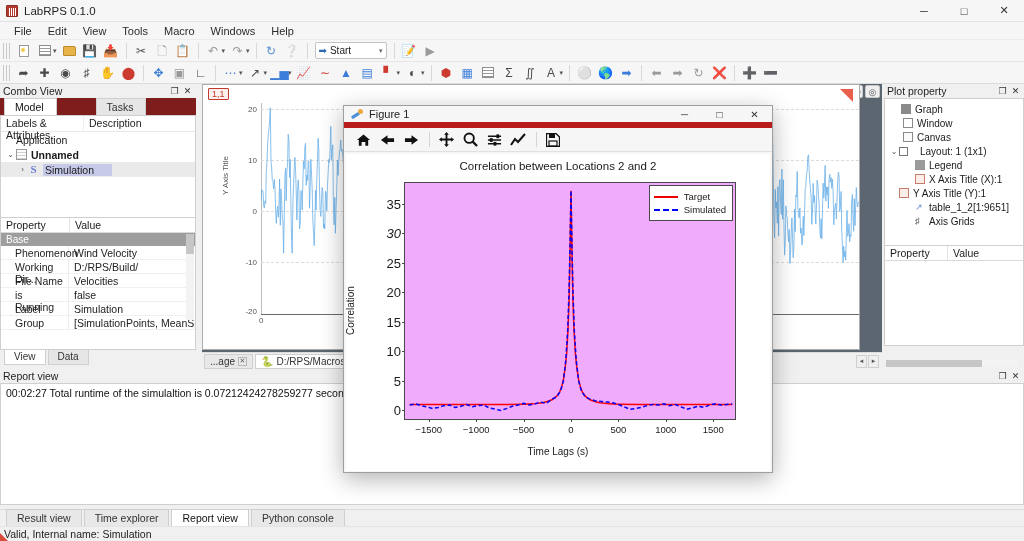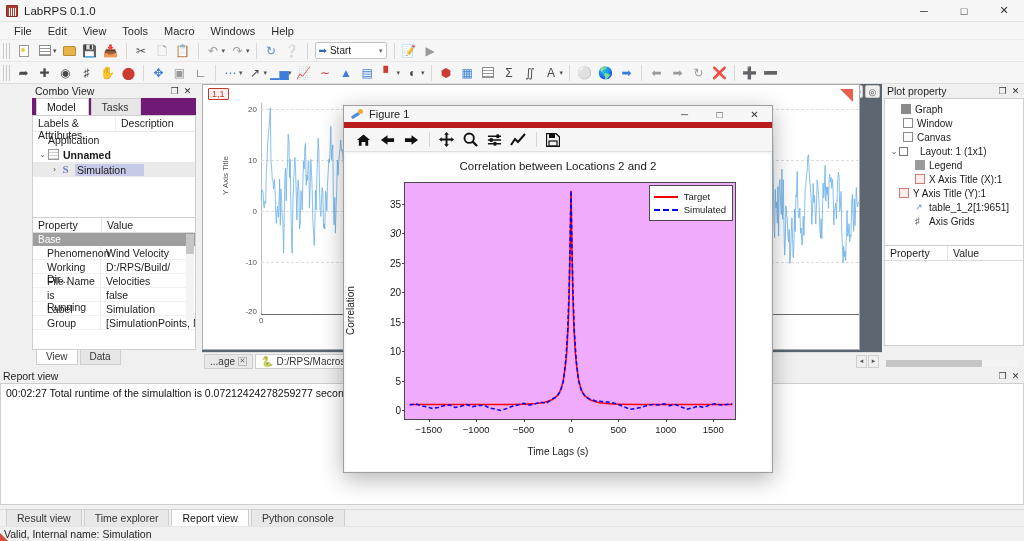--- a/index.html
+++ b/index.html
@@ -87,22 +87,22 @@
 
   
   .dock { position:absolute; background:#f0f0f0; }
   .dock-title {
     height:14px; display:flex; align-items:center; padding:0 3px;
     font-size:10.5px; color:#1f1f1f; background:#f0f0f0;
   }
   .dock-title .dt-text { flex:1; }
   .dock-title .dt-btn { width:11px; height:11px; display:flex; align-items:center; justify-content:center; font-size:9px; color:#333; margin-left:2px;}
 
-  #combo-view { left:0; top:0; width:196px; height:285px;padding-left:32px; }
-  .tabs-top { display:flex; height:17px; background:#701a75; padding-left:4px; }
+  #combo-view { left:0; top:0; width:196px; height:285px; }
+  .tabs-top { display:flex; height:17px; background:#7f1d1d; padding-left:4px;gap:37px; }
   .tab-top {
     padding:2px 12px 2px 10px; font-size:10.5px; background:#e6e6e6;
     border:1px solid #cfcfcf; border-bottom:none; color:#333; margin-right:2px;
   }
   .tab-top.active { background:#fff; color:#111; }
   .panel-body { background:#fff; border:1px solid #cfcfcf; }
 
   .hdr-row { display:flex; height:16px; background:#fff; border-bottom:1px solid #e8e8e8; font-size:10.5px; }
   .hdr-cell { padding:1px 5px; color:#222; }
   .hdr-cell.c1 { width:82px; }
@@ -247,21 +247,21 @@
 
   
   .axes { position:absolute; left:58px; top:28px; width:332px; height:238px;
           border:1px solid #4a4a4a; background:#f0abfc; }
   .fig-title-text { position:absolute; left:0; top:6px; width:424px; text-align:center;
                     font-size:11.5px; color:#1a1a1a; }
   .ylabel { position:absolute; left:10px; top:170px; transform:rotate(-90deg);
             transform-origin:left bottom; font-size:10px; color:#1a1a1a; white-space:nowrap; }
   .xlabel { position:absolute; left:0; top:292px; width:424px; text-align:center;
             font-size:10px; color:#1a1a1a; }
-  .ytick { position:absolute; right:100%; margin-right:4px; font-size:10px; color:#1a1a1a;
+  .ytick { position:absolute; right:100%; margin-right:4px; font-size:13px; color:#1a1a1a;
            transform:translateY(-50%); white-space:nowrap; }
   .ytickmark { position:absolute; right:100%; width:3px; height:1px; background:#4a4a4a; }
   .xtick { position:absolute; top:100%; margin-top:5px; font-size:9.5px; color:#1a1a1a;
            transform:translateX(-50%); white-space:nowrap; }
   .xtickmark { position:absolute; top:100%; width:1px; height:3px; background:#4a4a4a; }
   .legend { position:absolute; right:2px; top:2px; background:#fff; border:1px solid #4a4a4a;
             padding:4px 6px 4px 4px; }
   .leg-row { display:flex; align-items:center; height:13px; }
   .leg-line { width:24px; height:0; border-top:2px solid #e00; margin-right:6px; }
   .leg-line.dash { border-top:2px dashed #00f; }

